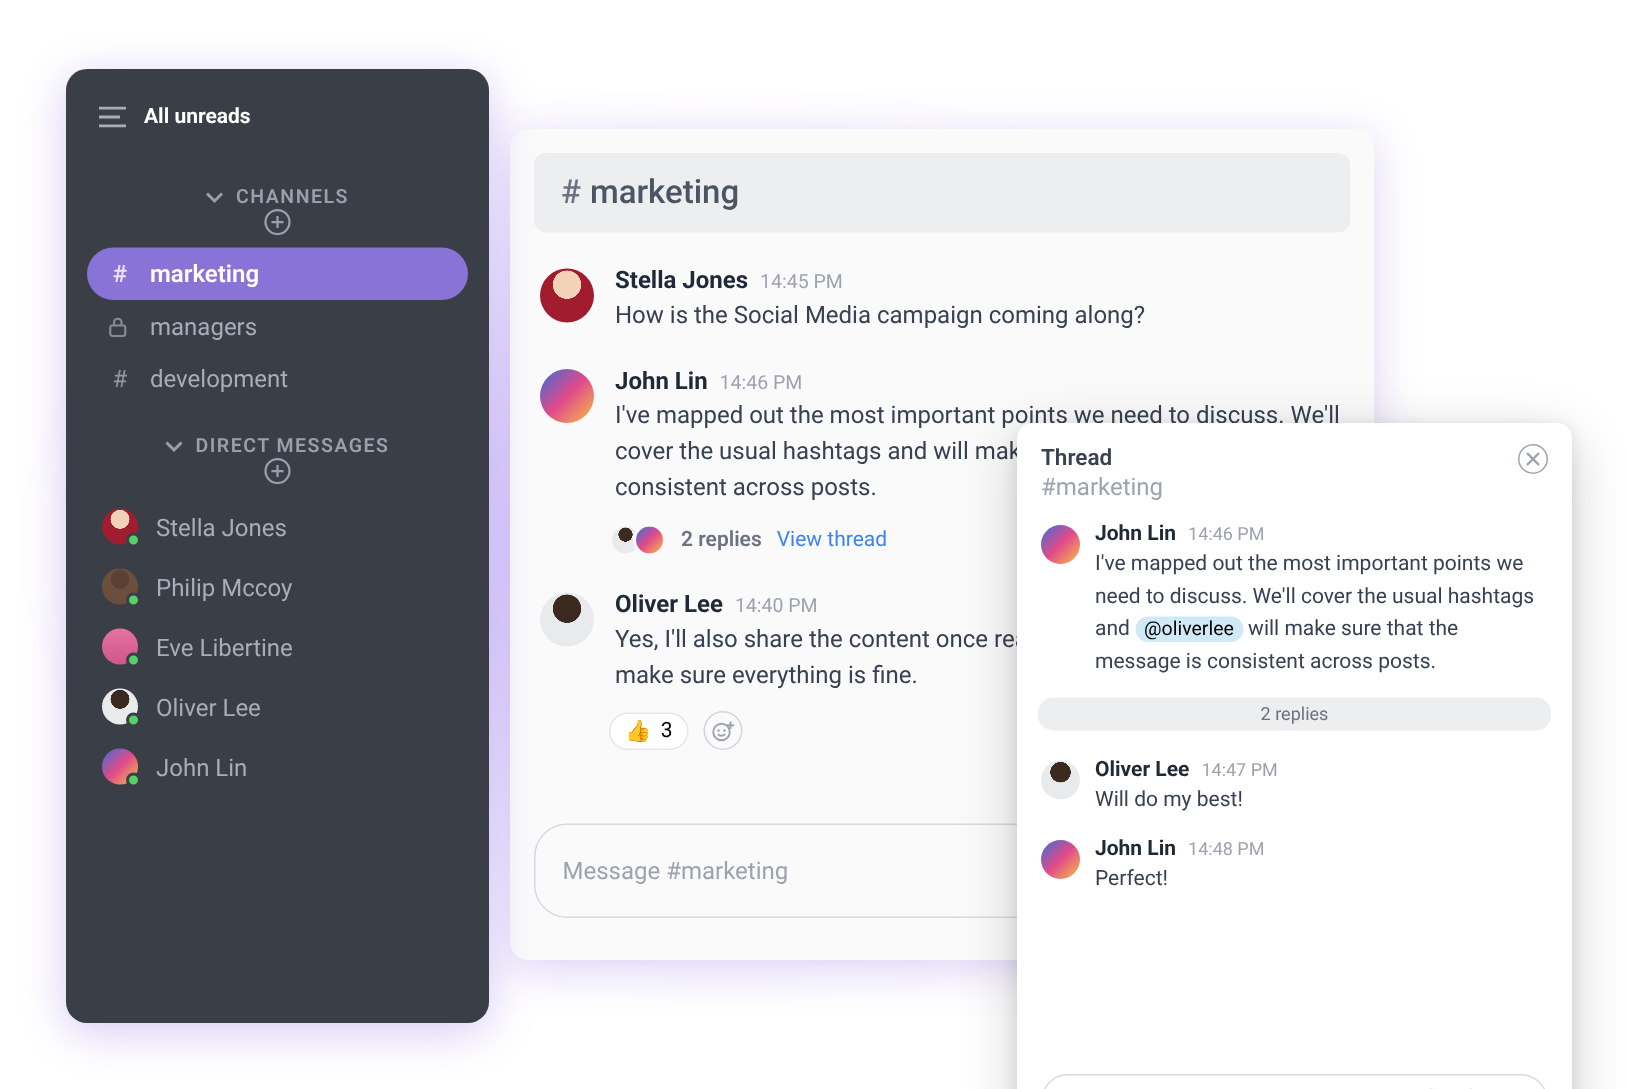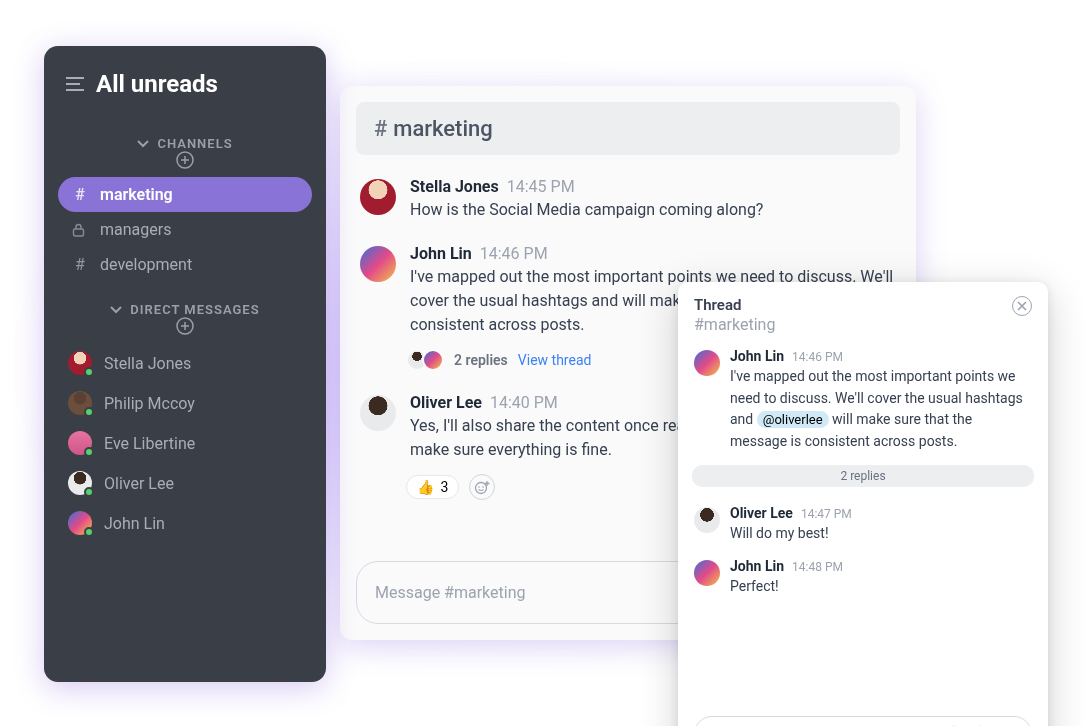--- a/index.html
+++ b/index.html
@@ -26,21 +26,21 @@
   left: 44px; top: 46px;
   width: 282px; height: 636px;
   background: #3a3e46;
   border-radius: 14px;
   color: #a8adb7;
   padding: 24px 14px 14px 14px;
   z-index: 2;
   box-shadow: 0 6px 30px rgba(120,80,220,0.3);
 }
 .sb-title-row { display:flex; align-items:center; gap:12px; padding: 0 8px 18px 8px; }
-.sb-title { color:#fff; font-weight:700; font-size:24px; }
+.sb-title { color:#fff; font-weight:700; font-size:14px; }
 .sb-section { margin-top: 12px; }
 .sb-section-head { display:flex; align-items:center; justify-content:space-between; padding: 8px 10px; font-size:13px; letter-spacing:1px; color:#9aa0ab; font-weight:600;flex-direction:column; }
 .sb-section-head .left { display:flex; align-items:center; gap:8px; }
 .sb-item { display:flex; align-items:center; gap:12px; padding: 8px 14px; border-radius: 20px; font-size:16px; cursor:pointer; }
 .sb-item.active { background:#8a73d6; color:#fff; font-weight:600; }
 .sb-item .ic { width:16px; text-align:center; opacity:0.8; }
 .sb-item.dm { padding-left:10px; }
 .avatar-sm { width:24px; height:24px; border-radius:50%; position:relative; flex-shrink:0; }
 .presence { position:absolute; right:-2px; bottom:-2px; width:10px; height:10px; border-radius:50%; background:#57d06a; border:2px solid #3a3e46; }
 
@@ -62,36 +62,36 @@
   display:flex; align-items:center; gap:6px;
 }
 .channel-head .hash { color:#6b7280; font-size:22px; font-weight:500; }
 .channel-head .name { color:#4b5563; font-size:22px; font-weight:500; }
 
 .msg { display:flex; gap:14px; margin-top:22px; padding: 0 4px; }
 .avatar { width:36px; height:36px; border-radius:50%; flex-shrink:0; margin-top:2px; }
 .msg-body { flex:1; min-width:0; }
 .msg-head { display:flex; align-items:baseline; gap:8px; }
 .author { font-weight:700; font-size:16px; color:#1f2937; }
-.time { font-size:16px; color:#9ca3af; }
+.time { font-size:13px; color:#9ca3af; }
 .msg-text { font-size:16px; color:#374151; line-height:1.5; margin-top:2px; }
 
 .replies-row { display:flex; align-items:center; gap:10px; margin-top:12px; padding-left:50px; }
 .mini-avatars { display:flex; }
 .mini-avatars .avatar-xs { width:22px; height:22px; border-radius:50%; border:2px solid #fafafb; margin-left:-6px; }
 .mini-avatars .avatar-xs:first-child { margin-left:0; }
 .replies-count { font-size:14px; color:#6b7280; font-weight:600; }
 .view-thread { font-size:14px; color:#3b82f6; cursor:pointer; }
 
 .reaction-row { display:flex; align-items:center; gap:10px; margin-top:12px; padding-left:50px; }
 .reaction { display:flex; align-items:center; gap:6px; border:1px solid #e5e7eb; border-radius:14px; padding:3px 10px; font-size:14px; background:#fff; cursor:pointer; }
 .add-reaction { width:26px; height:26px; border-radius:50%; border:1px solid #d1d5db; display:flex; align-items:center; justify-content:center; font-size:14px; color:#9ca3af; cursor:pointer; }
 
 .compose {
-  position:absolute; left:16px; right:16px; bottom:16px;
+  position:absolute; left:16px; right:16px; bottom:28px;
   border:1.5px solid #d6dae0; border-radius:22px;
   padding:21px 18px;
   color:#9ca3af; font-size:16px;
   background:#fafafb;
 }
 
 
 .thread {
   position:absolute;
   left:678px; top:282px;

